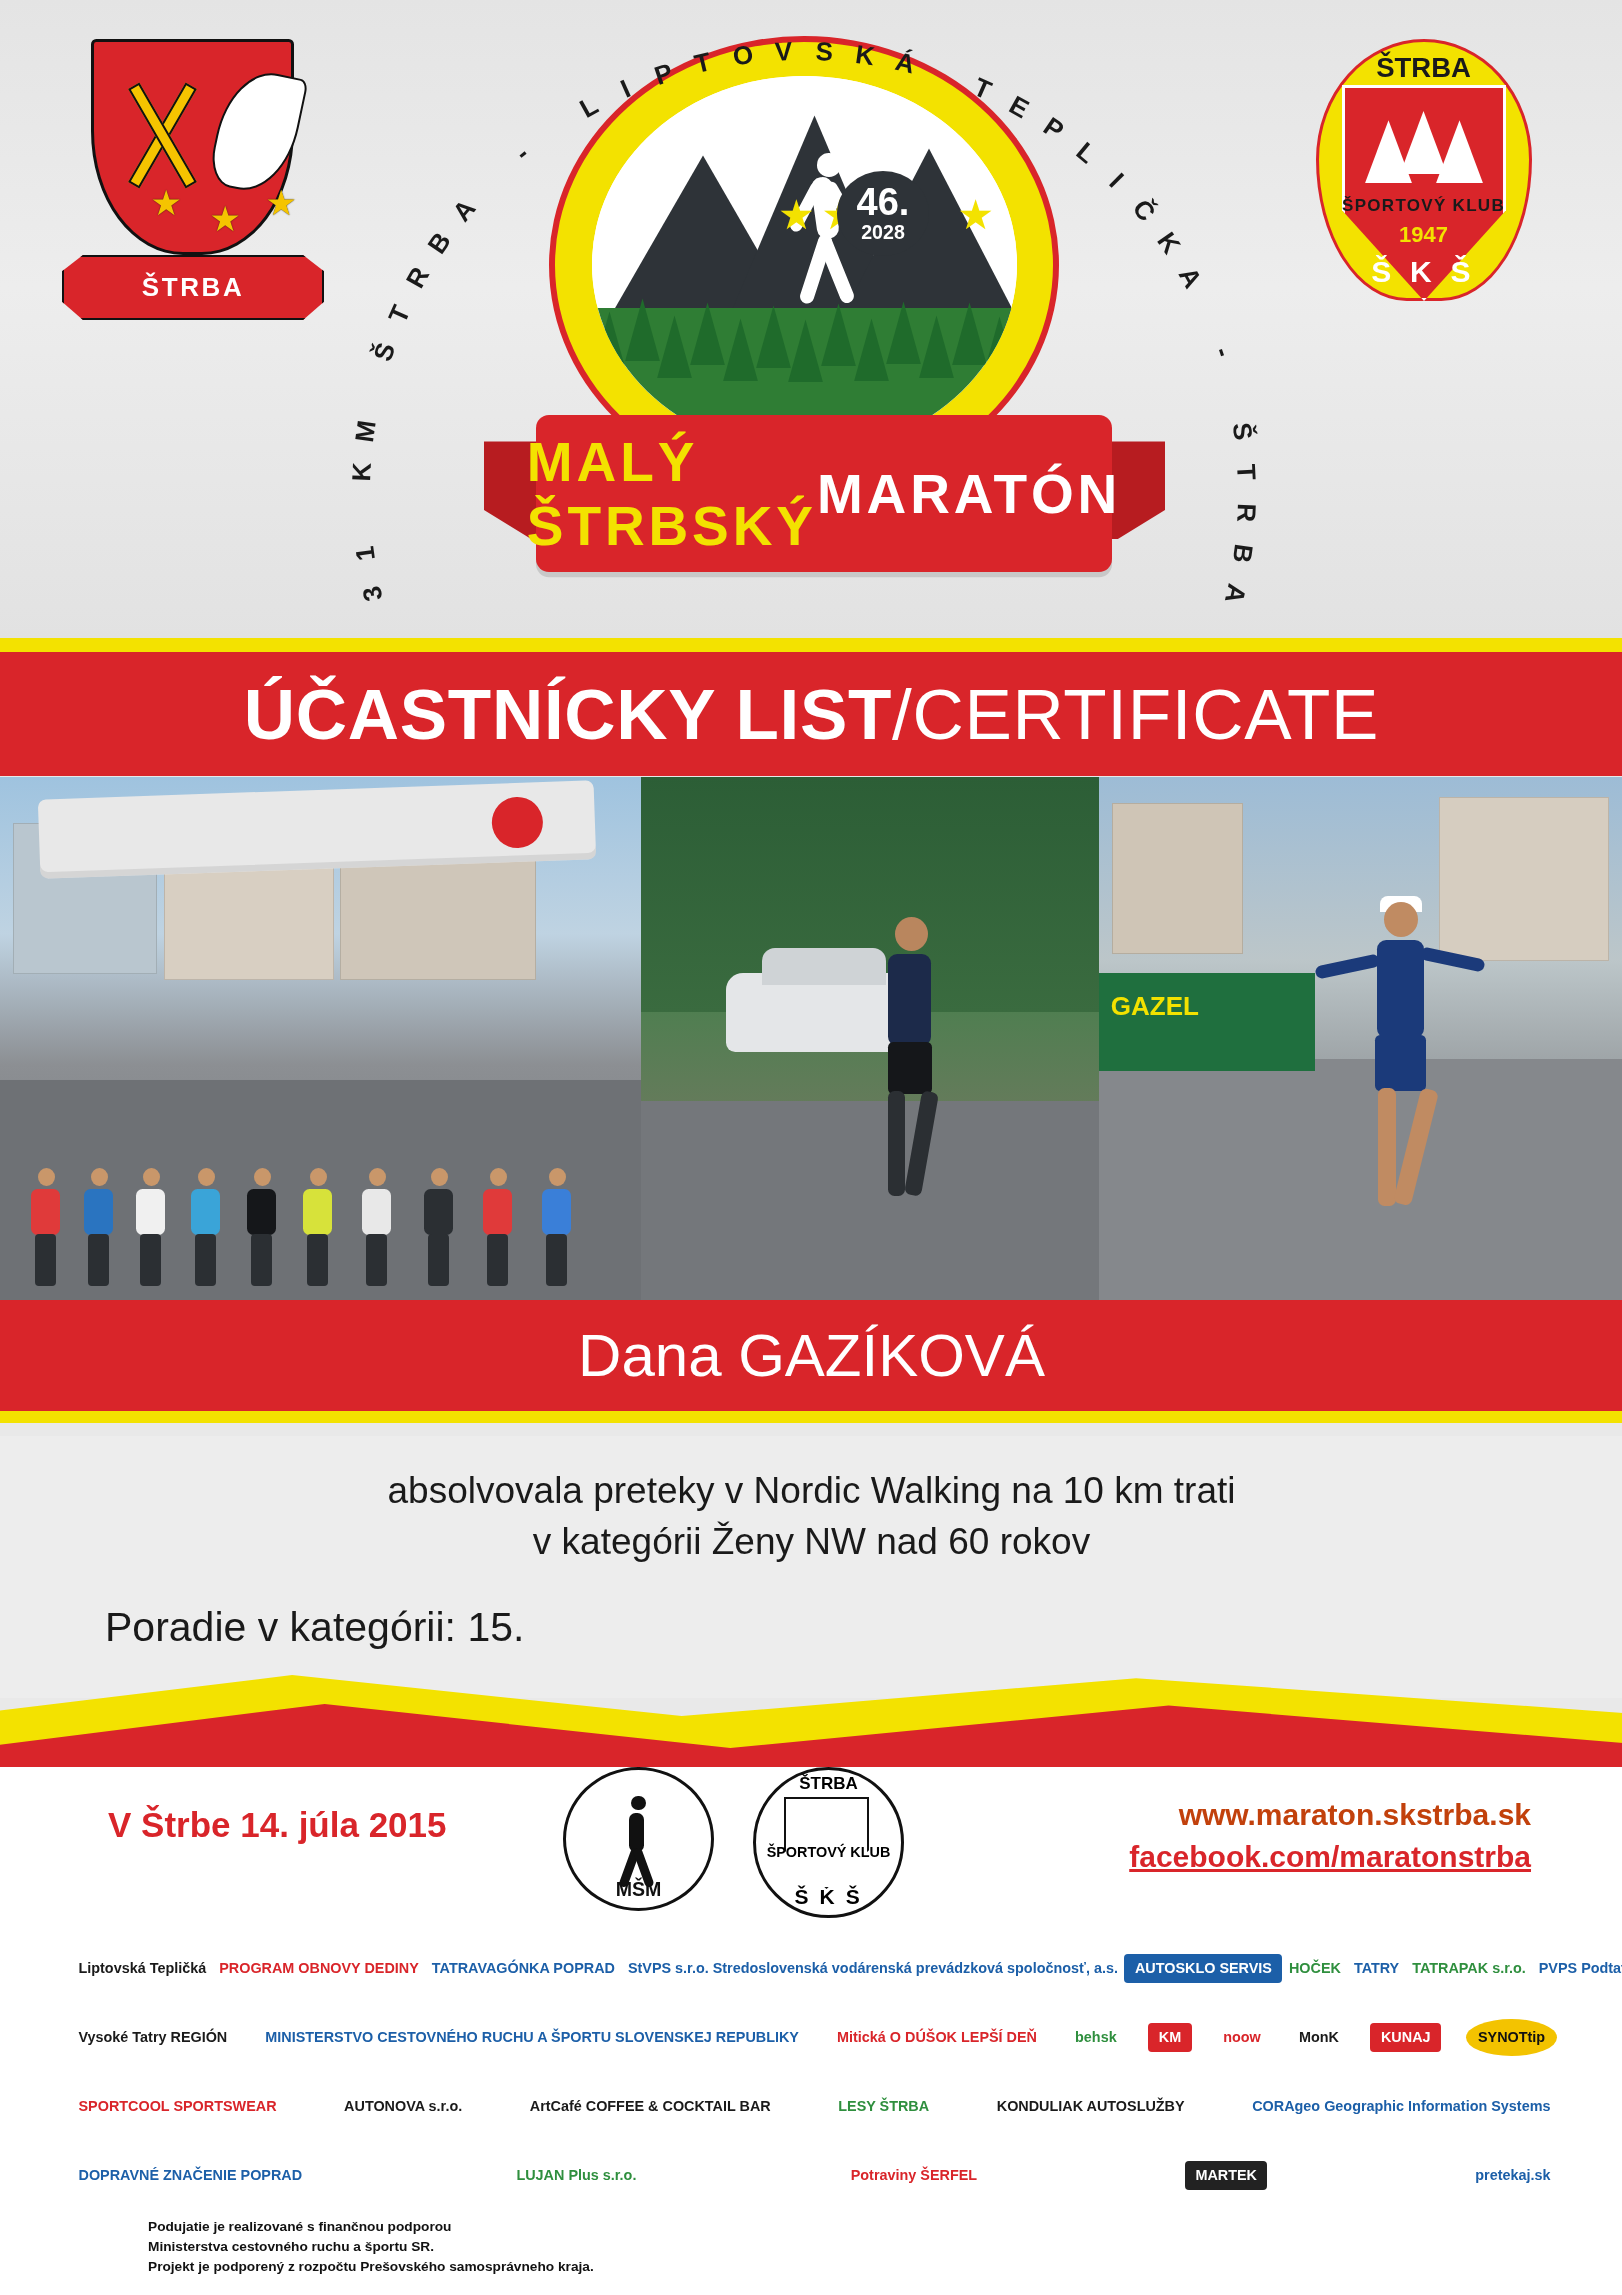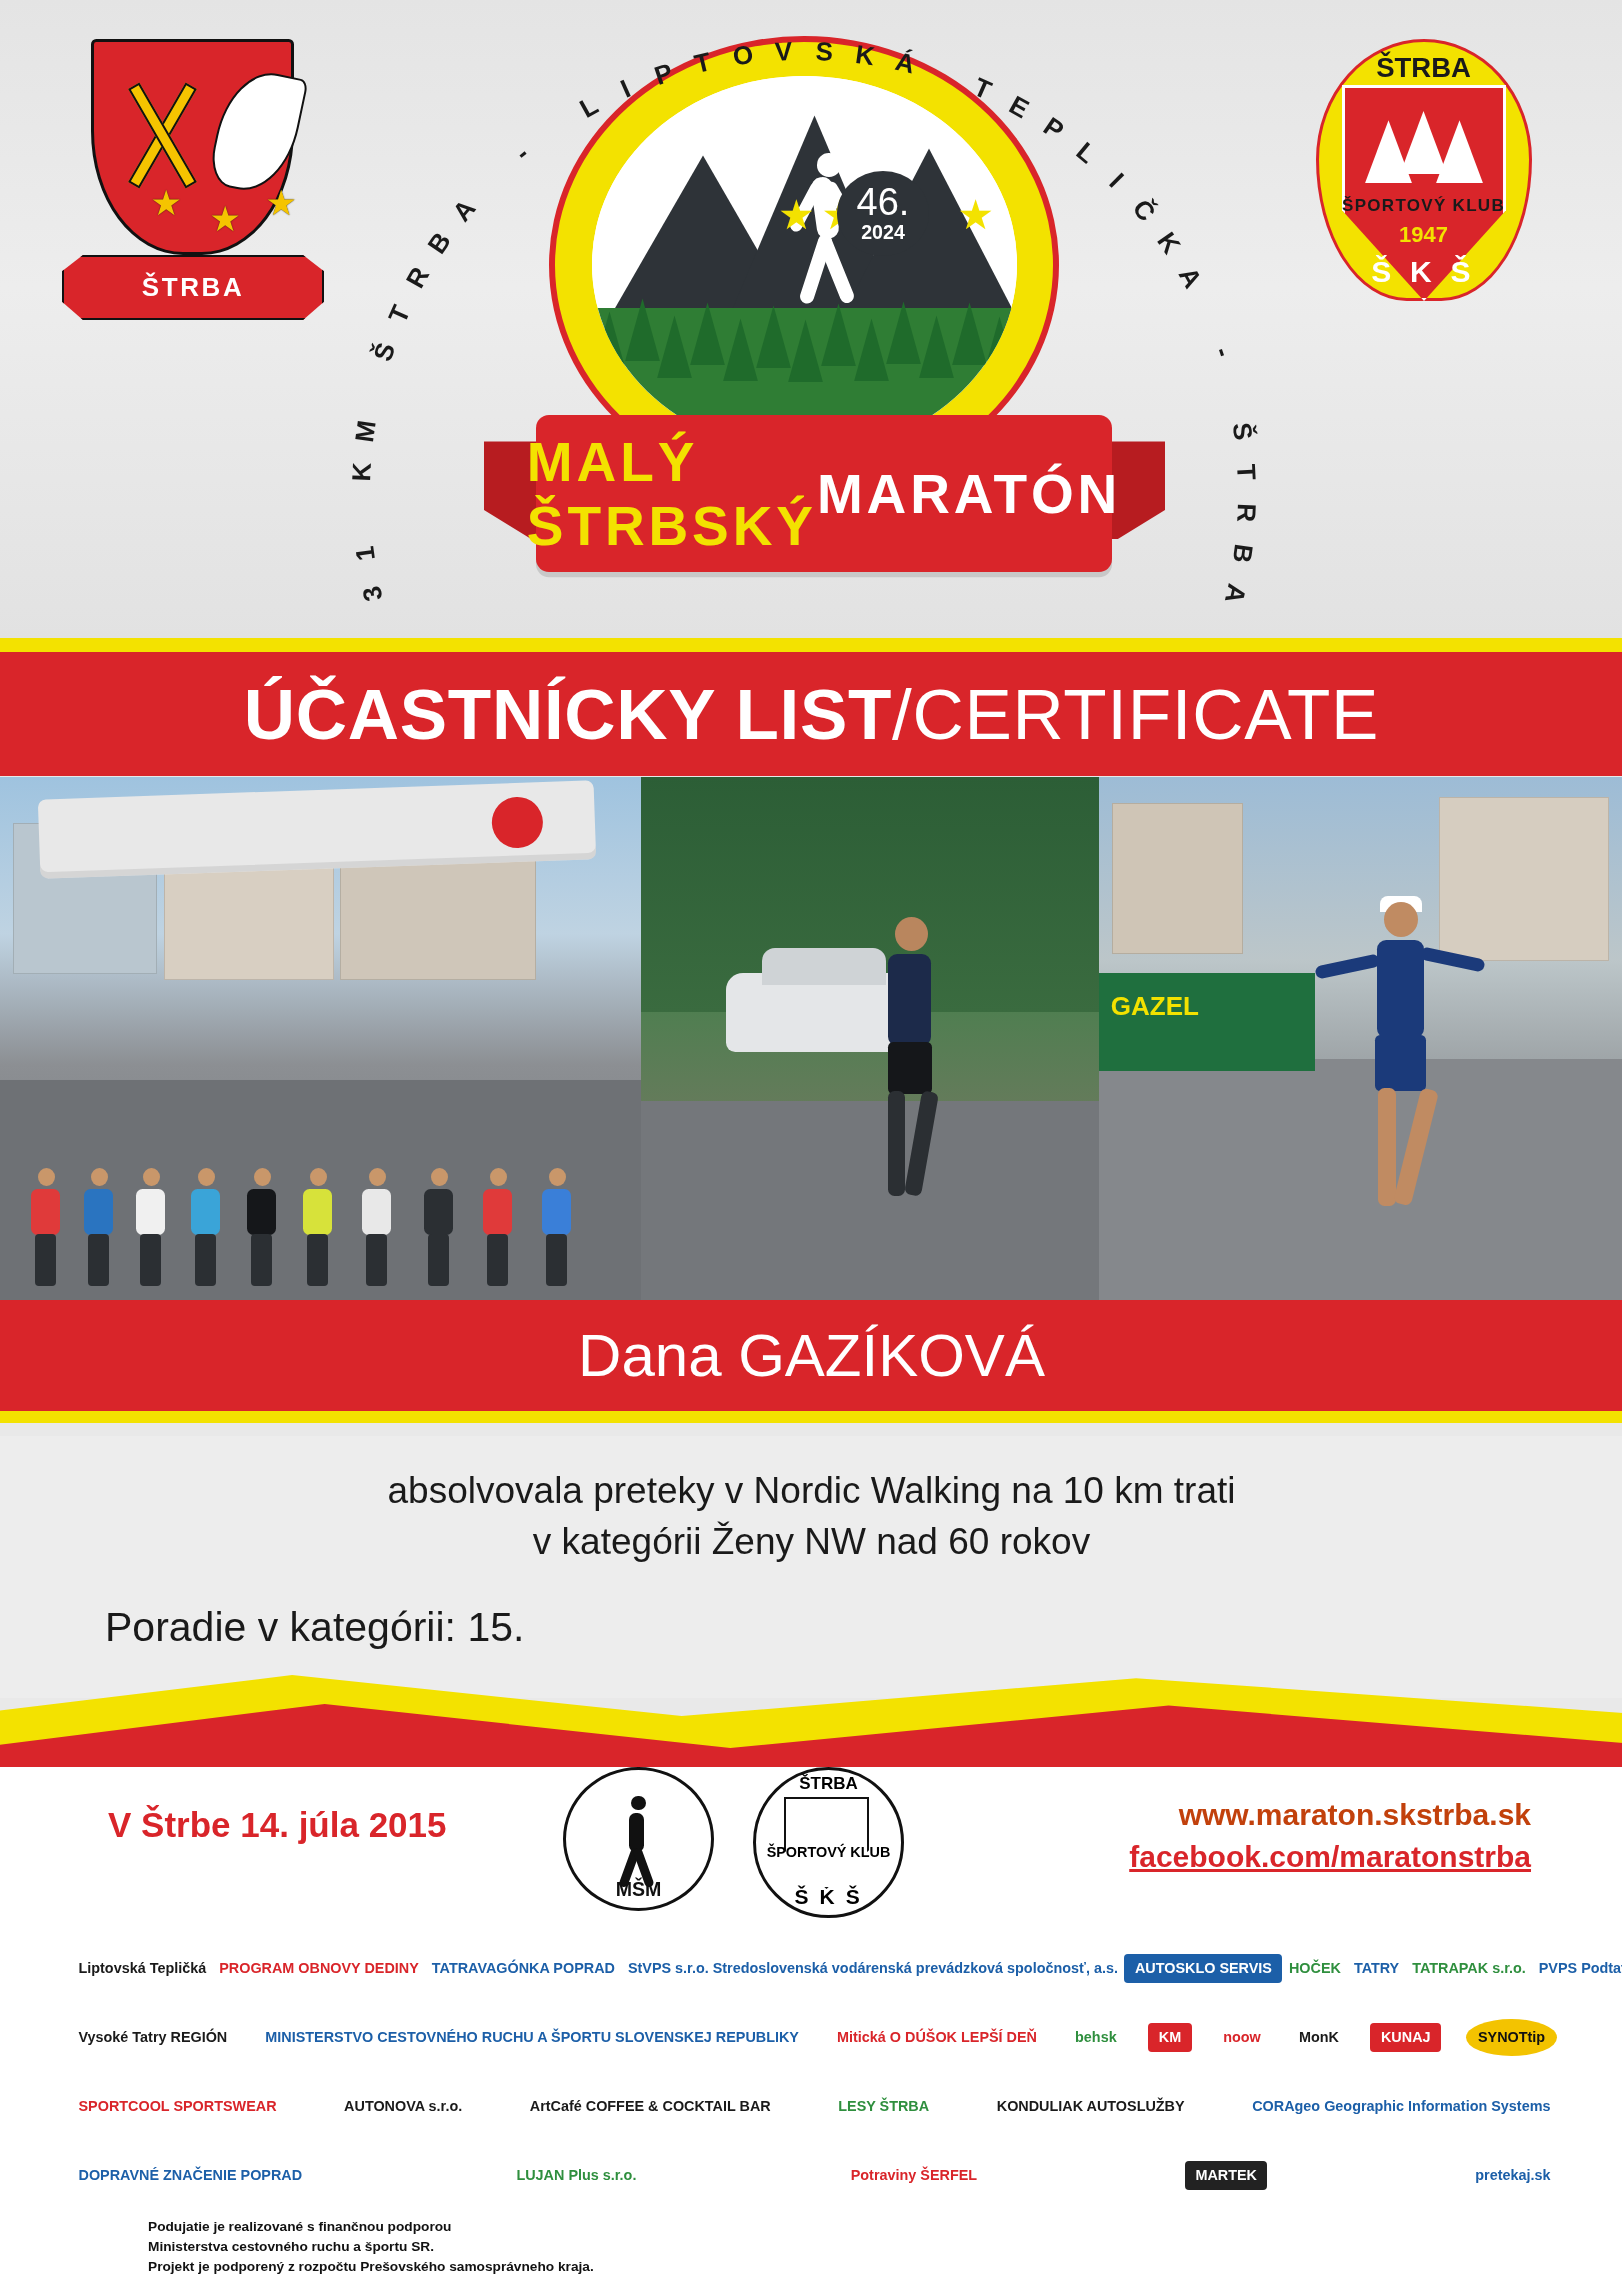--- a/index.html
+++ b/index.html
@@ -163,21 +163,21 @@
   .race-logo .runner .armB { left: 48px; top: 38px; transform: rotate(-30deg); }
 
   .race-logo .bib {
     position: absolute;
     left: 245px; top: 95px;
     width: 92px; height: 85px;
     border-radius: 50%;
     background: #2e3338;
     display: flex; flex-direction: column; align-items: center; justify-content: center;
   }
-  .race-logo .bib .num { color: #fff; font-size: 38px; font-weight: normal; line-height: 1; text-align: right; }
+  .race-logo .bib .num { color: #fff; font-size: 38px; font-weight: bold; line-height: 1; text-align: right; }
   .race-logo .bib .yr { color: #fff; font-size: 19.6px; font-weight: bold; }
 
   .race-logo .stars-row {
     position: absolute;
     left: 186px; top: 115px;
     width: 216px;
     display: flex; justify-content: space-between;
   }
   .race-logo .stars-row span { color: #f3e200; font-size: 41px; }
   .race-logo .stars-row span.third { margin-left: 92px; }
@@ -541,21 +541,21 @@
           <div class="legA"></div>
             <div class="legB"></div>
         </div>
         <div class="stars-row">
           <span>★</span>
           <span>★</span>
           <span class="third">★</span>
         </div>
         <div class="bib">
           <div class="num">46.</div>
-          <div class="yr">2024</div>
+          <div class="yr">2028</div>
         </div>
       </div>
 
       <div class="arc-text" id="arc-holder">
           <span style="transform: rotate(-103deg) translate(-50%, -229px);">3</span>
           <span style="transform: rotate(-97.7179deg) translate(-50%, -229px);">1</span>
           <span style="transform: rotate(-92.4359deg) translate(-50%, -229px);"> </span>
           <span style="transform: rotate(-87.1538deg) translate(-50%, -229px);">K</span>
           <span style="transform: rotate(-81.8718deg) translate(-50%, -229px);">M</span>
           <span style="transform: rotate(-76.5897deg) translate(-50%, -229px);"> </span>

